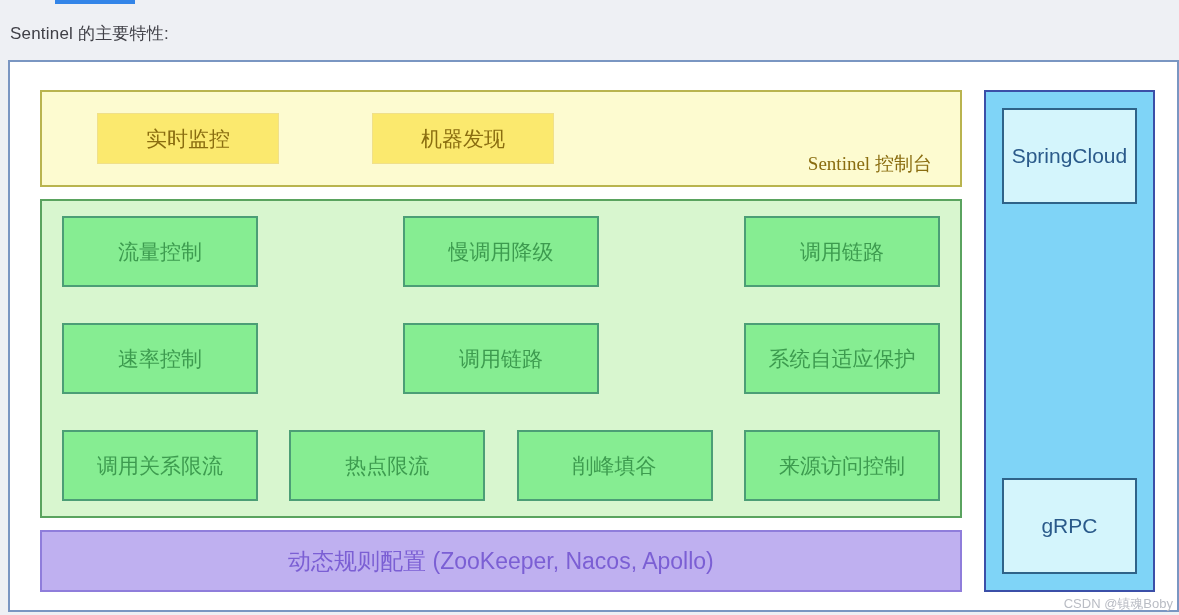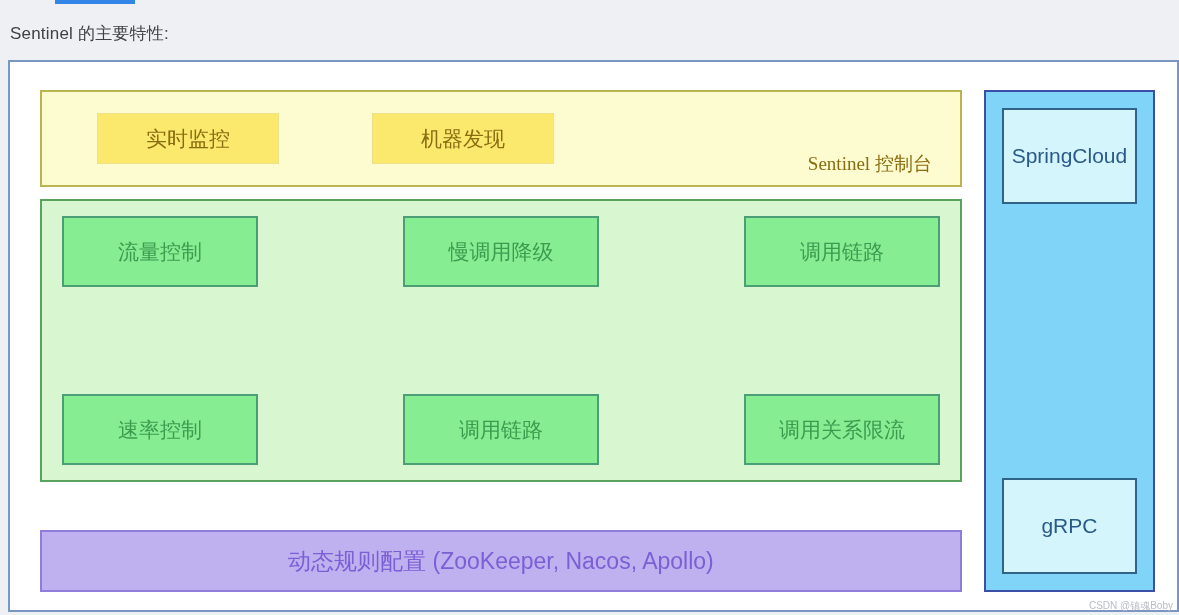--- a/index.html
+++ b/index.html
@@ -135,21 +135,20 @@
     height: 62px;
     background: #bfb0f0;
     border: 2px solid #8f7ddb;
     box-sizing: border-box;
     display: flex;
     align-items: center;
     justify-content: center;
     font-size: 23px;
     color: #7b5fd4;
     white-space: nowrap;
-    margin-top: 36px;
   }
 
   
   .adapters-col {
     width: 172px;
     background: #7fd4f7;
     border: 2px solid #3b4fa8;
     box-sizing: border-box;
     padding: 16px 16px;
     display: flex;
@@ -168,21 +167,21 @@
     font-size: 21px;
     line-height: 1.2;
     color: #2a5a8a;
   }
 
   
   .watermark {
     position: absolute;
     right: 6px;
     bottom: 2px;
-    font-size: 10px;
+    font-size: 13px;
     color: #b9bcc4;
     white-space: nowrap;
   }
 </style>
 </head>
 <body>
 
 <div class="top-blue-bar"></div>
 
 <div class="caption">Sentinel 的主要特性:</div>
@@ -202,23 +201,29 @@
 
         <div class="feature-row">
           <div class="feature-box">流量控制</div>
           <div class="feature-box">慢调用降级</div>
           <div class="feature-box">调用链路</div>
         </div>
 
         <div class="feature-row">
           <div class="feature-box">速率控制</div>
           <div class="feature-box">调用链路</div>
+          <div class="feature-box">系统自适应保护</div>
+        </div>
+
+        <div class="feature-row">
           <div class="feature-box">调用关系限流</div>
+          <div class="feature-box">热点限流</div>
+          <div class="feature-box">削峰填谷</div>
+          <div class="feature-box">来源访问控制</div>
         </div>
-
 
       </div>
 
       <div class="rules-bar">动态规则配置 (ZooKeeper, Nacos, Apollo)</div>
 
     </div>
 
     <div class="adapters-col">
       <div class="adapter-box">
         <span>Spring</span>

